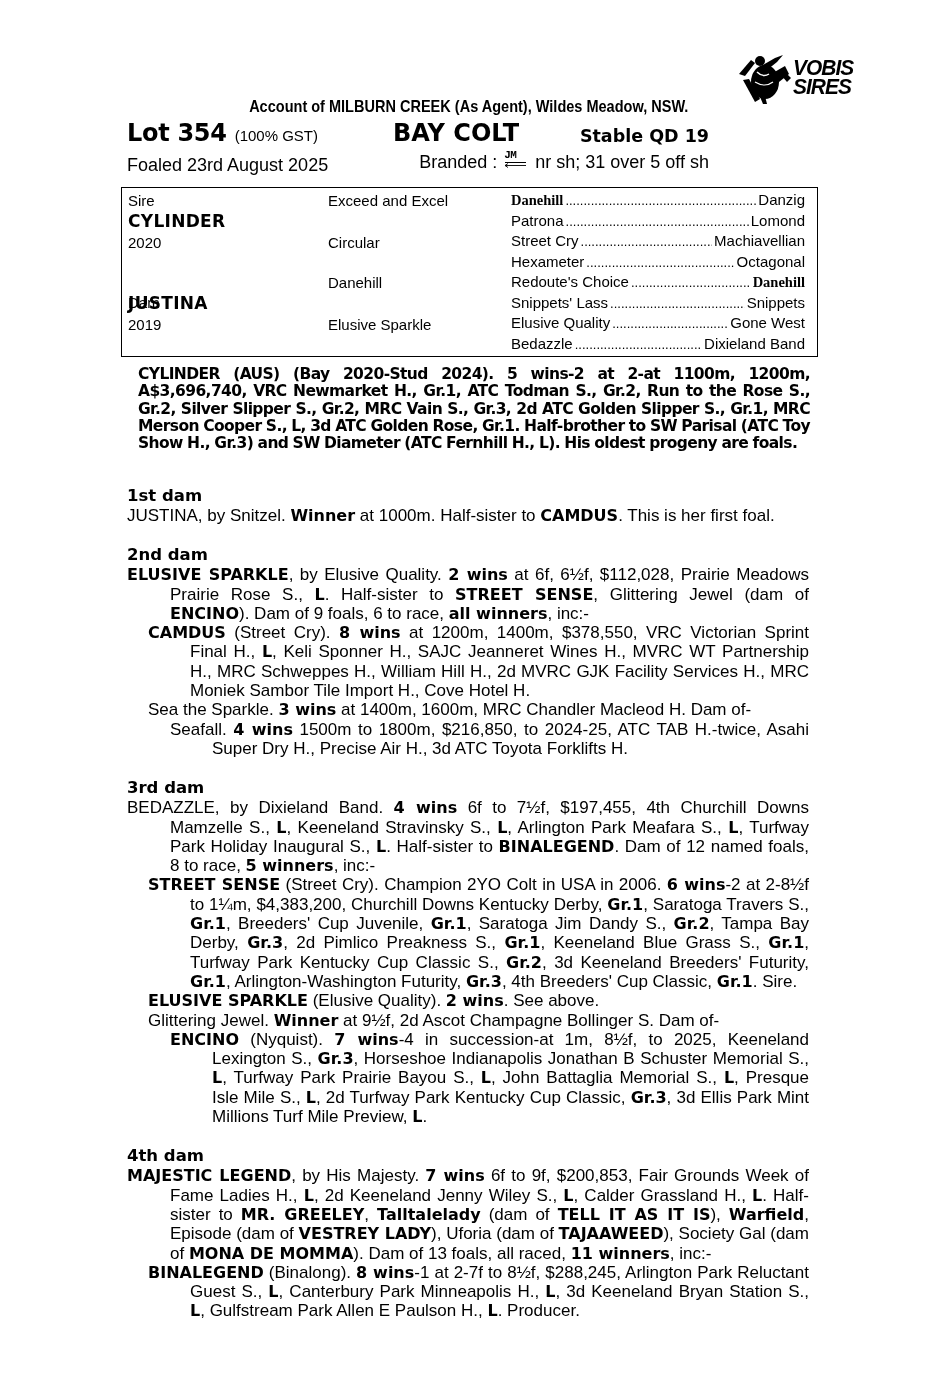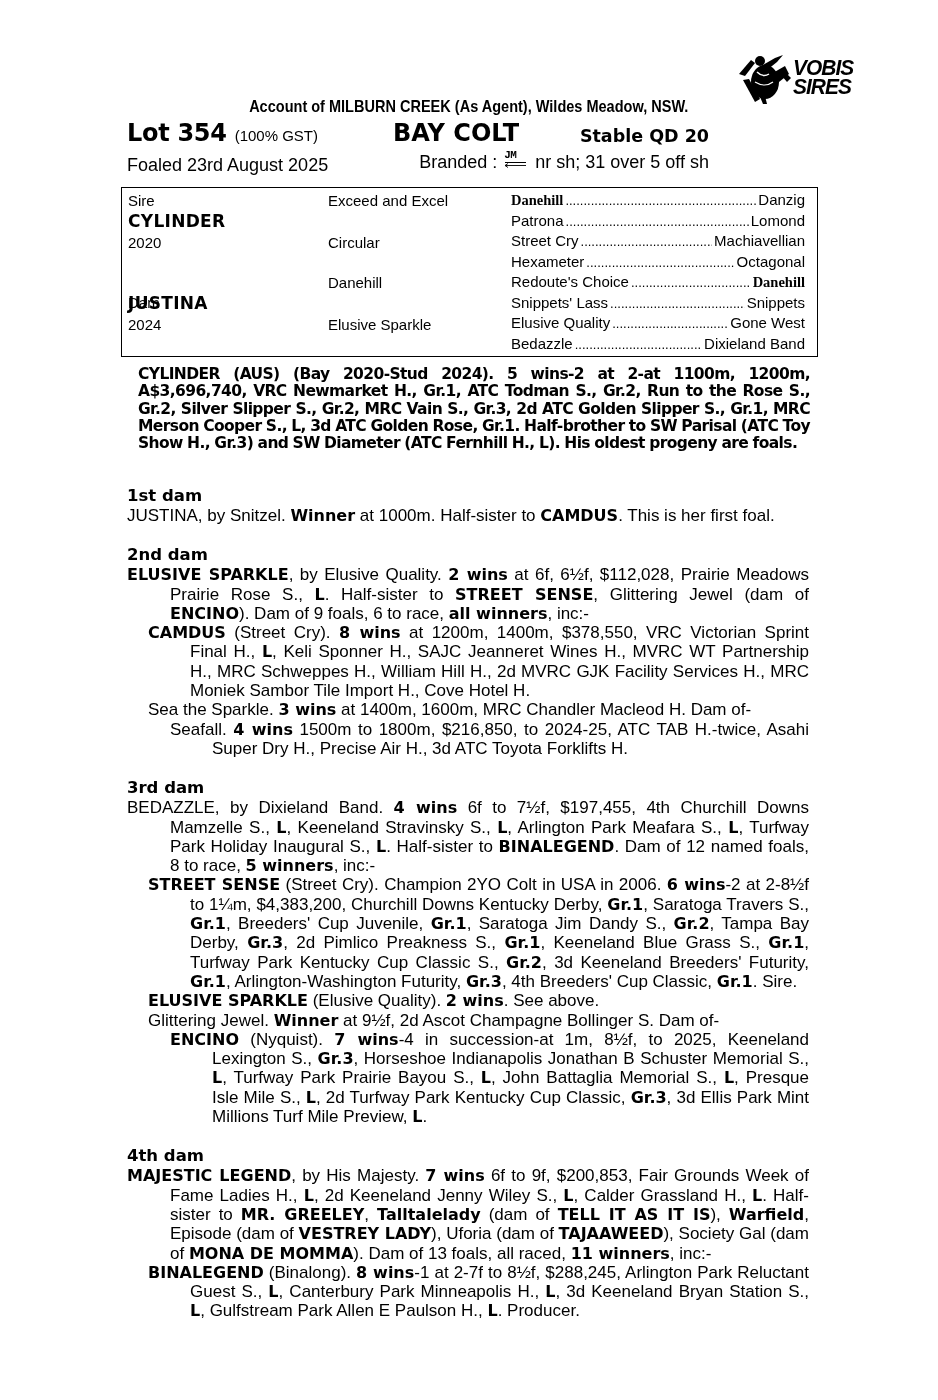--- a/index.html
+++ b/index.html
@@ -69,42 +69,42 @@
     <div class="logo-text">
       <div>VOBIS</div>
       <div>SIRES</div>
     </div>
   </div>
 
   <div class="account"><span>Account of MILBURN CREEK (As Agent), Wildes Meadow, NSW.</span></div>
 
   <div class="lot"><span>Lot 354</span> <span class="gst">(100% GST)</span></div>
   <div class="colt">BAY COLT</div>
-  <div class="stable">Stable QD 20</div>
+  <div class="stable">Stable QD 19</div>
 
   <div class="foaled">Foaled 23rd August 2025</div>
   <div class="branded">
     <span>Branded :</span>
     <span class="brand-glyph">
       <span class="jm">JM</span>
       <span class="ul"></span>
       <svg class="arr" viewBox="0 0 21 5">
           <path d="M0 2.5 L21 2.5 M0 2.5 L3 0.5 M0 2.5 L3 4.5" stroke="#000" stroke-width="0.9" fill="none"></path>
         </svg>
     </span>
     <span>nr sh; 31 over 5 off sh</span>
   </div>
 
   <div class="ped">
     <div class="cell" style="left:6px;top:3px;">Sire</div>
     <div class="cell big" style="left:6px;top:23px;">CYLINDER</div>
     <div class="cell" style="left:6px;top:45px;">2020</div>
     <div class="cell" style="left:6px;top:85px;margin-top:20px;">Dam</div>
     <div class="cell big" style="left:6px;top:105px;">JUSTINA</div>
-    <div class="cell" style="left:6px;top:127px;">2024</div>
+    <div class="cell" style="left:6px;top:127px;">2019</div>
 
     <div class="cell" style="left:206px;top:3px;">Exceed and Excel</div>
     <div class="cell" style="left:206px;top:45px;">Circular</div>
     <div class="cell" style="left:206px;top:85px;">Danehill</div>
     <div class="cell" style="left:206px;top:127px;">Elusive Sparkle</div>
 
     <div id="gen3">
         <div class="g3" style="top: 2px;">
           <span class="b">Danehill</span>
           <span class="dots"></span>

